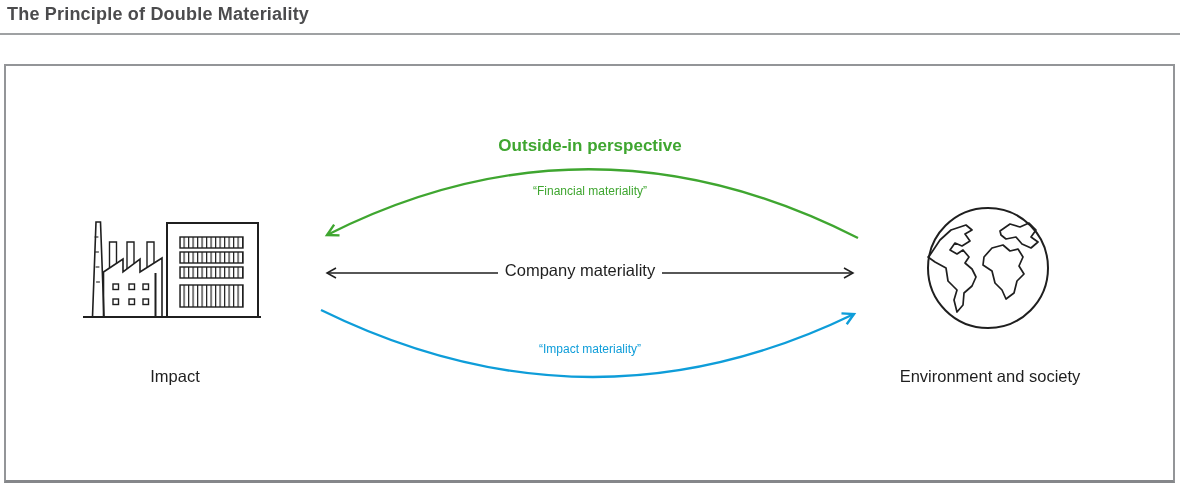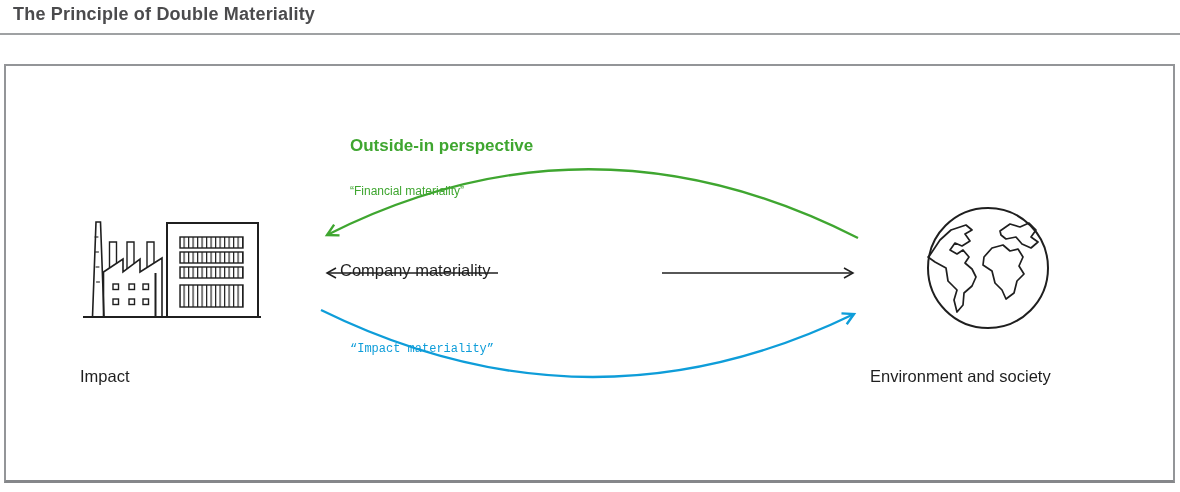--- a/index.html
+++ b/index.html
@@ -2,31 +2,31 @@
 <html style="--green: #3FA630; --blue: #0E9DD9; --dark: #1F1F1F; --title: #4B4B4D; --border: #939598; --rule: #9FA1A3;"><head>
 <meta charset="utf-8">
 <style>
   :root{
     --green:#3FA630; --blue:#0E9DD9; --dark:#1F1F1F;
     --title:#4B4B4D; --border:#939598; --rule:#9FA1A3;
   }
   *{margin:0;padding:0;box-sizing:border-box;}
   body{background:#fff;font-family:"Liberation Sans",sans-serif;}
   .canvas{position:relative;width:1180px;height:492px;background:#fff;overflow:hidden;}
-  .page-title{position:absolute;left:13px;top:4px;font-size:18px;font-weight:bold;
+  .page-title{position:absolute;left:7px;top:4px;font-size:18px;font-weight:bold;
     color:var(--title);letter-spacing:.2px;}
   .title-rule{position:absolute;left:0;top:33px;width:1180px;height:2px;background:var(--rule);}
   .frame{position:absolute;left:4px;top:64px;width:1171px;height:419px;background:#fff;
     border:2px solid var(--border);border-bottom:3px solid #85878A;}
-  .lbl{position:absolute;text-align:left;white-space:nowrap;}
+  .lbl{position:absolute;text-align:center;white-space:nowrap;}
   .entity-label{font-size:16.5px;color:var(--dark);}
   .perspective{font-size:17px;font-weight:bold;}
   .materiality{font-size:12px;}
   .green-t{color:var(--green);}
-  .blue-t{color:var(--blue);font-family:Liberation Mono, monospace;}
+  .blue-t{color:var(--blue);}
   .dark-t{color:var(--dark);}
   .arrows-svg{position:absolute;left:0;top:0;pointer-events:none;}
   .icon-svg{position:absolute;}
 </style>
 </head>
 <body>
 
 <div class="canvas">
 
   <div class="page-title">The Principle of Double Materiality</div>

